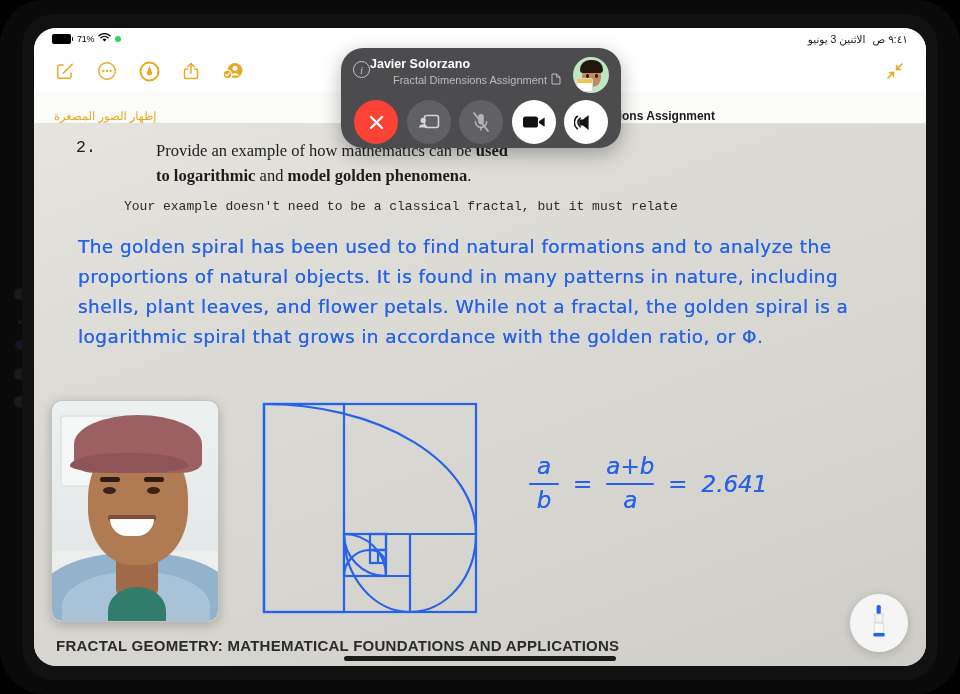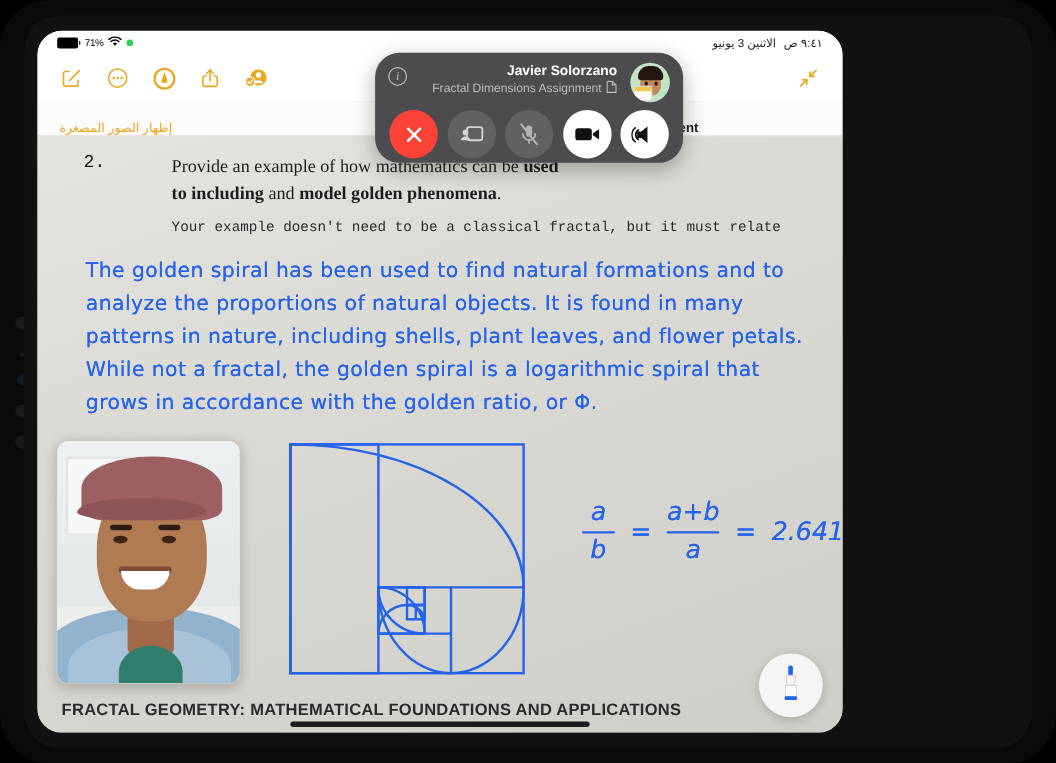--- a/index.html
+++ b/index.html
@@ -9,21 +9,21 @@
   .device {
     position:absolute; left:0; top:0; width:960px; height:694px;
     background:#0a0a0a;
     border-radius:44px;
   }
   .bezel {
     position:absolute; left:22px; top:14px; width:916px; height:666px;
     background:#111; border-radius:32px;
   }
   .screen {
-    position:absolute; left:34px; top:28px; width:732px; height:638px;
+    position:absolute; left:34px; top:28px; width:892px; height:638px;
     border-radius:22px; overflow:hidden;
     background:#dedcd7;
   }
 
   
   .side-dot { position:absolute; background:#1a1a1a; border-radius:50%; }
 
   
   .statusbar {
     position:absolute; left:0; top:0; width:100%; height:22px;
@@ -69,21 +69,21 @@
   .page {
     position:absolute; left:0; top:96px; width:100%; height:542px;
     background:linear-gradient(160deg,#e6e4df 0%,#dcdad5 35%,#d6d4cf 70%,#cfcdc8 100%);
     overflow:hidden;
   }
   .q-block { position:absolute; left:42px; top:14px; right:40px; }
   .q-row { display:flex; font-family:"Liberation Mono", monospace; }
   .q-num { width:80px; font-size:16.5px; color:#1c1c1c; }
   .q-text { font-size:16.5px; line-height:1.52; color:#1c1c1c;font-family:Liberation Serif, serif; }
   .q-text b { font-weight:bold; }
-  .q-sub { margin-left:80px; margin-top:9px; font-family:"Liberation Mono", monospace;
+  .q-sub { margin-left:48px; margin-top:9px; font-family:"Liberation Mono", monospace;
            font-size:13px; line-height:1.55; color:#2a2a2a; }
 
   
   .hand {
     position:absolute; left:44px; top:108px; right:30px;
     font-family:"DejaVu Sans", sans-serif;
     font-size:18.5px; line-height:1.62;
     color:#2563eb; letter-spacing:.4px; font-weight:500;
     text-shadow:0 0 .6px #2563eb;
   }
@@ -155,21 +155,21 @@
     background:#4c4c4e; border-radius:22px; z-index:40;
     box-shadow:0 6px 20px rgba(0,0,0,.30);
     padding:9px 12px 10px 12px;
   }
   .ft-top { display:flex; align-items:flex-start; justify-content:space-between; height:38px;}
   .ft-info-icon {
     width:17px;height:17px;border-radius:50%;border:1.4px solid #c4c4c6;
     color:#c4c4c6; font-size:11px; display:flex;align-items:center;justify-content:center;
     font-family:"Liberation Serif",serif; font-style:italic; margin-top:4px; cursor:pointer;
   }
-  .ft-meta { flex:1; text-align:right; padding-right:12px; overflow:hidden;}
+  .ft-meta { flex:1; text-align:left; padding-right:12px; overflow:hidden;}
   .ft-name { color:#fff; font-size:12.5px; font-weight:bold; line-height:1.25; white-space:nowrap;}
   .ft-doc { color:#bcbcbe; font-size:11px; line-height:1.3; display:flex; align-items:center;
             justify-content:flex-end; gap:4px; white-space:nowrap; overflow:hidden;}
   .ft-avatar {
     width:36px; height:36px; border-radius:50%; background:#bfe6c3;
     position:relative; overflow:hidden; flex-shrink:0;
   }
   .av-hair { position:absolute; left:7px; top:3px; width:23px; height:13px; background:#24160e; border-radius:12px 12px 4px 4px;}
   .av-face { position:absolute; left:9px; top:9px; width:19px; height:21px; background:#c08a5e; border-radius:45%;}
   .av-eye { position:absolute; width:3px;height:4px;background:#25160d;border-radius:50%; top:17px;}
@@ -286,21 +286,21 @@
       </div>
     </div>
 
     <div class="page">
 
       <div class="q-block">
         <div class="q-row">
           <div class="q-num">2.</div>
           <div class="q-text">
             <span>Provide an example of how mathematics can be </span><b>used</b><br>
-            <b>to including</b><span> and </span><b>model golden phenomena</b><span>.</span>
+            <b>to logarithmic</b><span> and </span><b>model golden phenomena</b><span>.</span>
           </div>
         </div>
         <div class="q-sub">
           <span>Your example doesn't need to be a classical fractal, but it must relate</span><br>
         </div>
       </div>
 
       <div class="hand">The golden spiral has been used to find natural formations and to analyze the proportions of natural objects. It is found in many patterns in nature, including shells, plant leaves, and flower petals. While not a fractal, the golden spiral is a logarithmic spiral that grows in accordance with the golden ratio, or Φ.</div>
 
       <div class="spiral">

